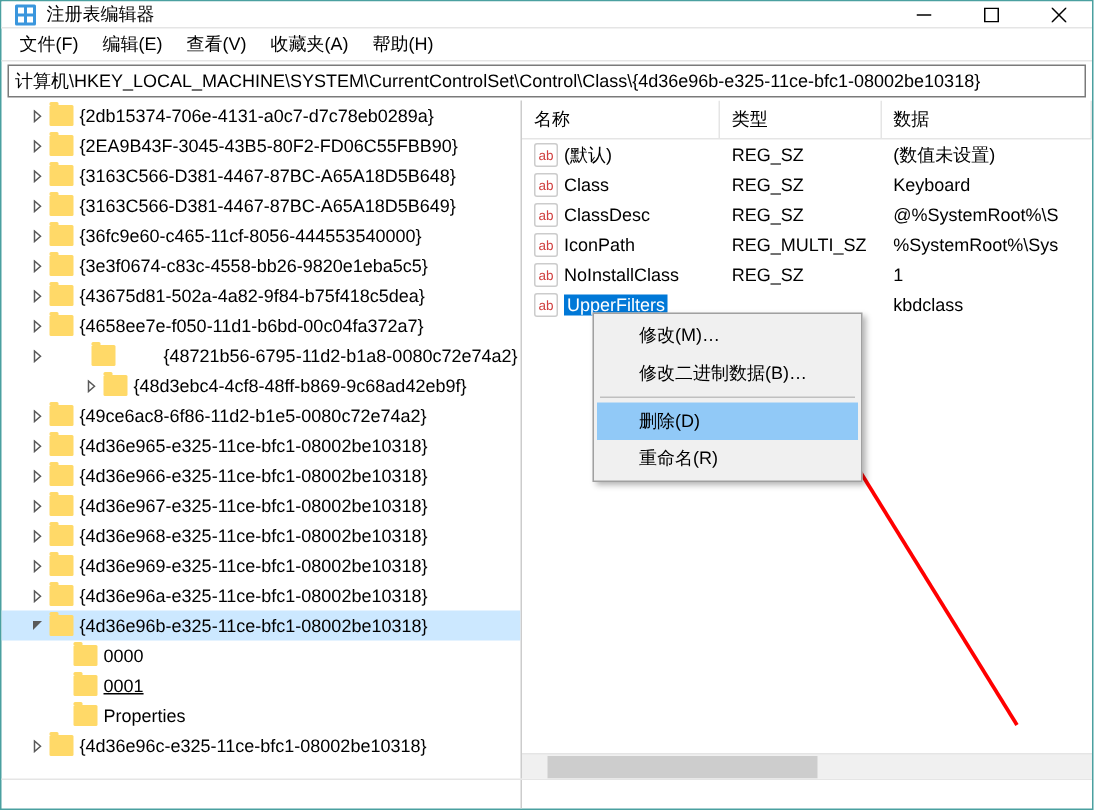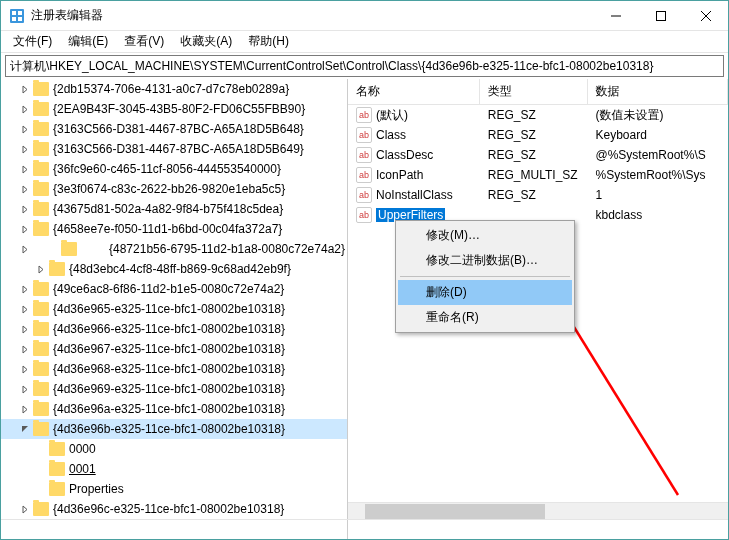--- a/index.html
+++ b/index.html
@@ -1,18 +1,18 @@
 <!DOCTYPE html>
 <html><head>
 <meta charset="utf-8">
 <style>
 * { margin: 0; padding: 0; box-sizing: border-box; font-family: "Microsoft YaHei", "Segoe UI", sans-serif; font-size: 12px; }
 body { background: #fff; overflow: hidden; }
 .window { width: 729px; height: 540px; border: 1px solid #4aa0a0; display: flex; flex-direction: column; background: #fff; position: relative; }
-.titlebar { height: 30px; display: flex; align-items: center; background: #fff; border-bottom: 1px solid #e5e5e5; }
+.titlebar { height: 18px; display: flex; align-items: center; background: #fff; border-bottom: 1px solid #e5e5e5; }
 .titlebar-icon { width: 16px; height: 16px; margin: 0 6px 0 8px; display: flex; align-items: center; justify-content: center; }
 .titlebar-title { flex: 1; font-size: 12px; }
 .win-controls { display: flex; height: 100%; }
 .win-btn { width: 45px; height: 100%; display: flex; align-items: center; justify-content: center; cursor: pointer; }
 .menubar { height: 22px; display: flex; align-items: center; padding: 0 4px; border-bottom: 1px solid #e5e5e5; }
 .menu-item { padding: 2px 8px; cursor: pointer; }
 .addressbar { height: 22px; border: 1px solid #7a7a7a; margin: 2px 4px; display: flex; align-items: center; padding: 0 4px; font-size: 12px; white-space: nowrap; overflow: hidden; }
 .content { flex: 1; display: flex; min-height: 0; }
 .tree-panel { width: 347px; border-right: 1px solid #ccc; overflow: hidden; position: relative; display: flex; flex-direction: column; }
 .tree-scroll { flex: 1; overflow-y: scroll; overflow-x: scroll; }
@@ -139,21 +139,21 @@
             <span class="folder-icon"></span>
             <span>{36fc9e60-c465-11cf-8056-444553540000}</span>
           </div>
           <div class="tree-item" style="padding-left: 16px;">
             <span class="tree-toggle">
               <svg width="9" height="9">
                 <path d="M2 1 L6 4.5 L2 8 Z" fill="none" stroke="#595959"></path>
               </svg>
             </span>
             <span class="folder-icon"></span>
-            <span>{3e3f0674-c83c-2622-bb26-9820e1eba5c5}</span>
+            <span>{3e3f0674-c83c-4558-bb26-9820e1eba5c5}</span>
           </div>
           <div class="tree-item" style="padding-left: 16px;">
             <span class="tree-toggle">
               <svg width="9" height="9">
                 <path d="M2 1 L6 4.5 L2 8 Z" fill="none" stroke="#595959"></path>
               </svg>
             </span>
             <span class="folder-icon"></span>
             <span>{43675d81-502a-4a82-9f84-b75f418c5dea}</span>
           </div>
@@ -168,21 +168,21 @@
           </div>
           <div class="tree-item" style="padding-left: 16px; gap: 28px;">
             <span class="tree-toggle">
               <svg width="9" height="9">
                 <path d="M2 1 L6 4.5 L2 8 Z" fill="none" stroke="#595959"></path>
               </svg>
             </span>
             <span class="folder-icon"></span>
             <span>{48721b56-6795-11d2-b1a8-0080c72e74a2}</span>
           </div>
-          <div class="tree-item" style="padding-left: 32px;">
+          <div class="tree-item" style="padding-left: 16px; margin-left: 36px;">
             <span class="tree-toggle">
               <svg width="9" height="9">
                 <path d="M2 1 L6 4.5 L2 8 Z" fill="none" stroke="#595959"></path>
               </svg>
             </span>
             <span class="folder-icon"></span>
             <span>{48d3ebc4-4cf8-48ff-b869-9c68ad42eb9f}</span>
           </div>
           <div class="tree-item" style="padding-left: 16px;">
             <span class="tree-toggle">

